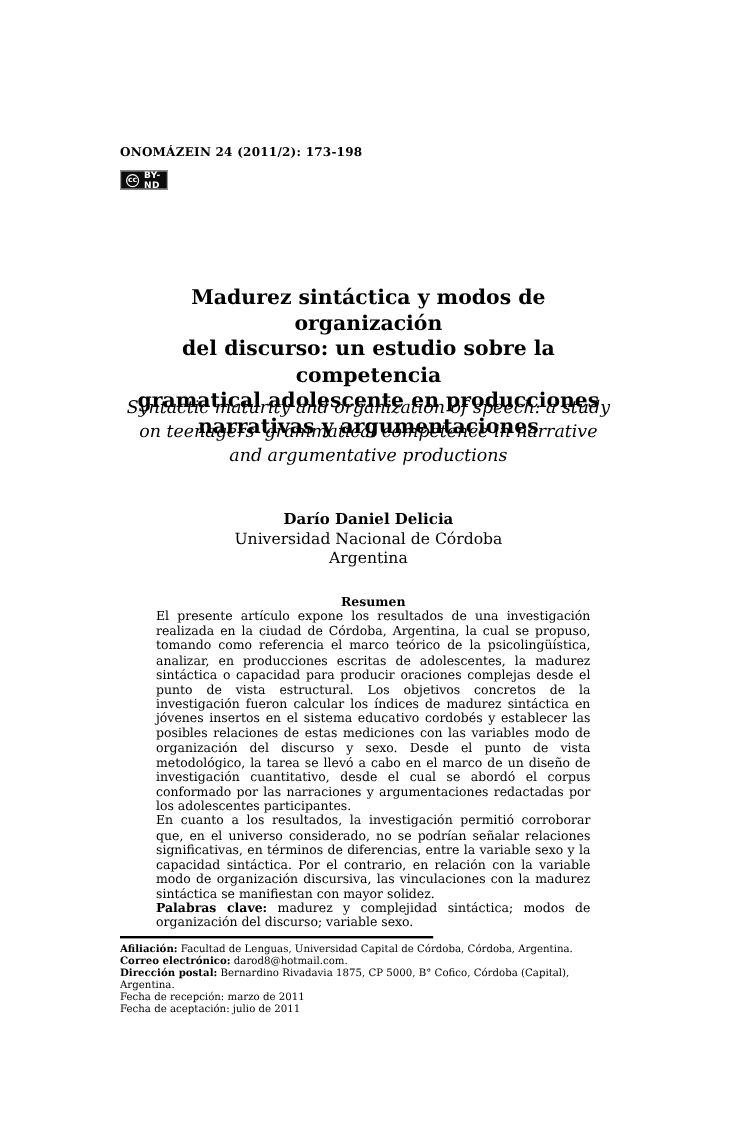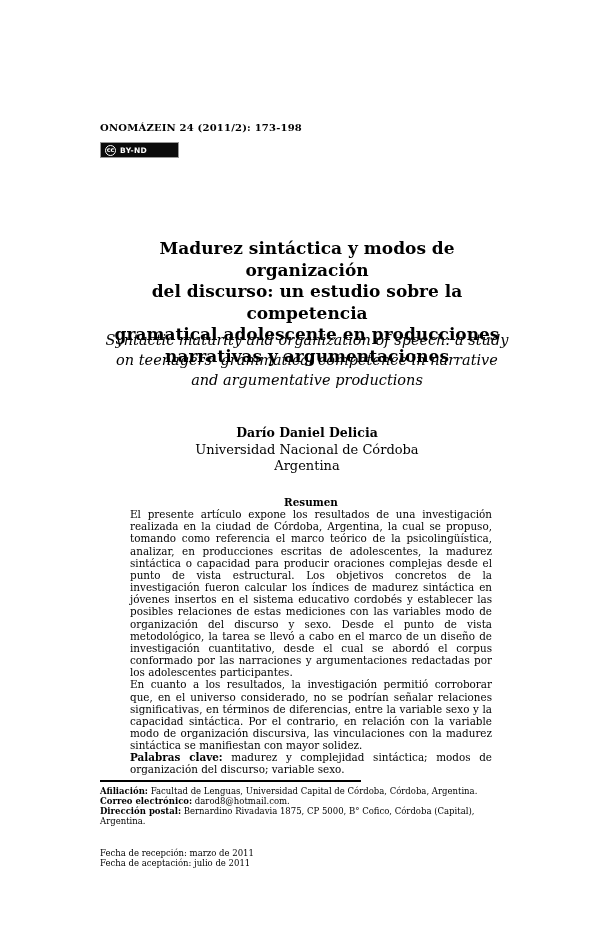--- a/index.html
+++ b/index.html
@@ -10,21 +10,21 @@
     overflow:hidden;
   }
 
   .journal-ref {
     position:absolute; left:100px; top:122px;
     font-size:10px; font-weight:bold; letter-spacing:0.2px;text-align:center;
   }
 
   .cc-badge {
     position:absolute; left:100px; top:142px;
-    width:79px; height:16px;
+    width:40px; height:16px;
     background:#0b0b0b; border:1px solid #999;
     display:flex; align-items:center; gap:4px; padding:0 4px;
     cursor:pointer;
   }
   .cc-circle {
     width:11px; height:11px; flex:0 0 11px;
     border:1px solid #fff; border-radius:50%;
     color:#fff; font-size:6.5px; font-weight:bold; line-height:1;
     display:flex; align-items:center; justify-content:center;
     font-family:"DejaVu Sans", sans-serif;
@@ -65,21 +65,21 @@
   .footnote-rule {
     position:absolute; left:100px; top:780px;
     width:261px; height:2px; background:#000;
   }
   .footnotes {
     position:absolute; left:100px; right:94px; top:786px;
     font-size:8.5px; line-height:10px;
   }
   .footnotes p { margin:0; }
   .fn-label { font-weight:bold; }
-  .dates { margin-top:22px; }
+  .dates { margin-top:0; }
 </style>
 </head>
 <body>
 
 <div class="journal-ref">ONOMÁZEIN 24 (2011/2): 173-198</div>
 
 <div class="cc-badge">
   <span class="cc-circle">cc</span>
   <span class="cc-label">BY-ND</span>
 </div>

